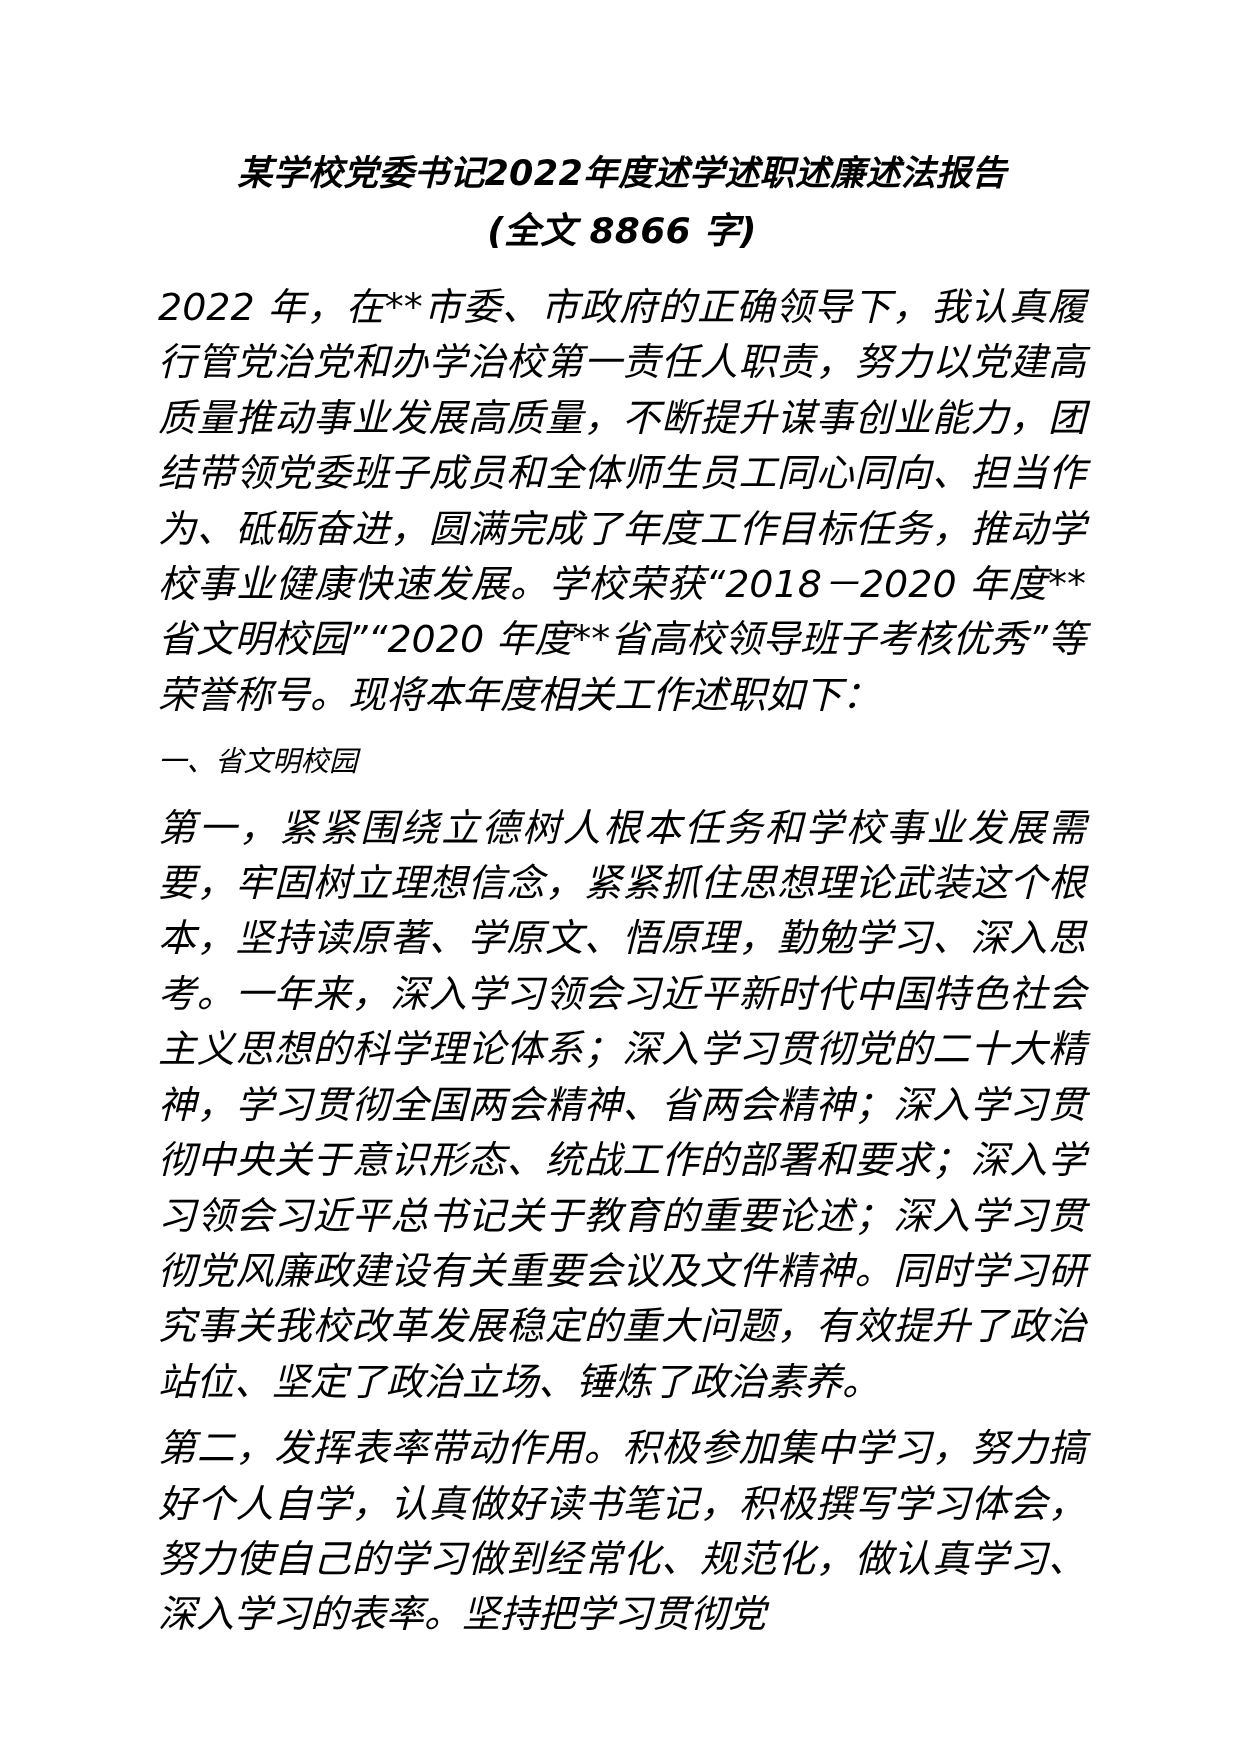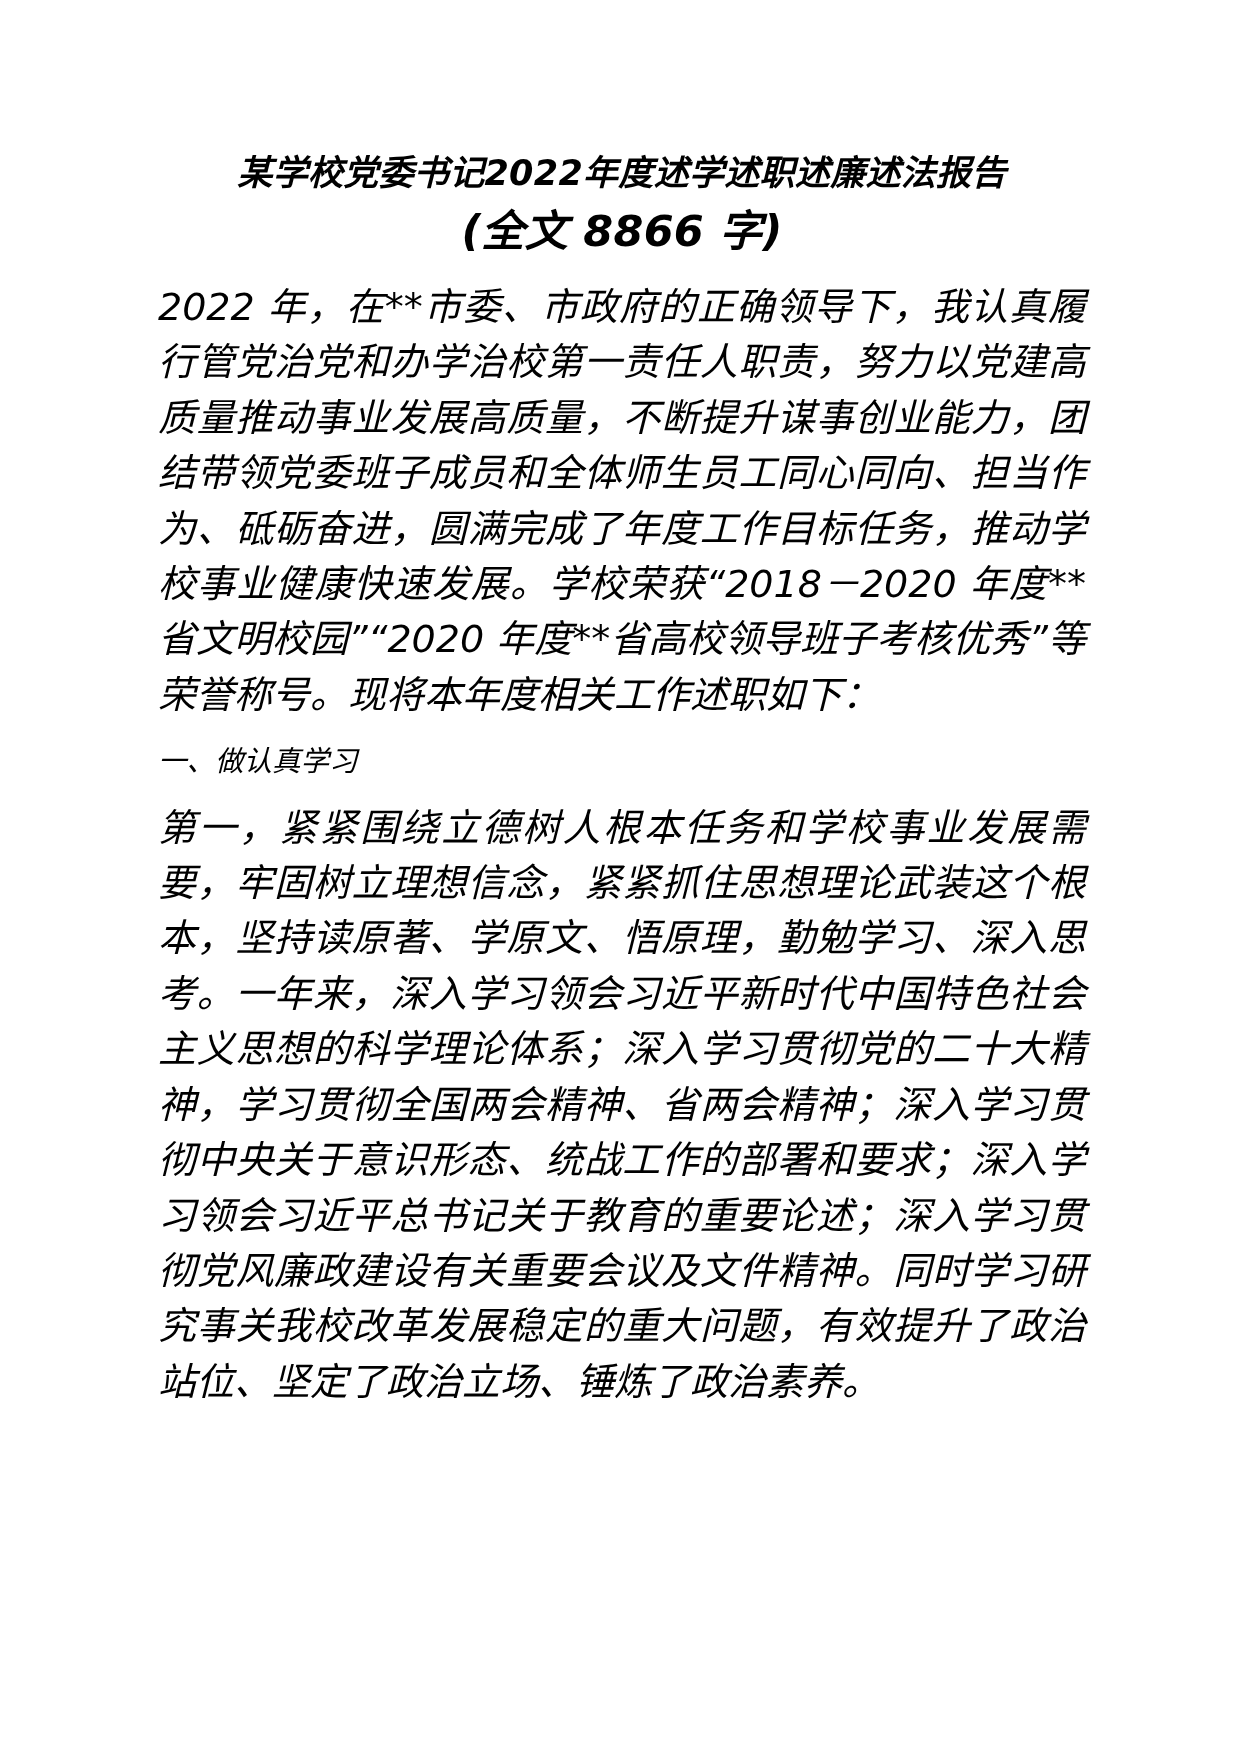--- a/index.html
+++ b/index.html
@@ -36,21 +36,21 @@
     font-size: 35px;
     line-height: 58px;
     letter-spacing: 0.3px;
     color: #000;
   }
   .doc-title .title-line {
     display: block;
     white-space: nowrap;
   }
   .title-sub {
-    font-size: 43px;
+    font-size: 36px;
   }
   .title-gap {
     height: 20px;
   }
   p.para {
     margin: 0 0 0 0;
     padding: 0;
     font-size: 38px;
     line-height: 55.4px;
     text-align: justify;
@@ -79,23 +79,24 @@
       <span class="title-line">某学校党委书记2022年度述学述职述廉述法报告</span>
       <span class="title-line title-sub">(全文 8866 字)</span>
     </h1>
 
     <div class="title-gap"></div>
 
     <p class="para"> 2022 年，在**市委、市政府的正确领导下，我认真履行管党治党和办学治校第一责任人职责，努力以党建高质量推动事业发展高质量，不断提升谋事创业能力，团结带领党委班子成员和全体师生员工同心同向、担当作为、砥砺奋进，圆满完成了年度工作目标任务，推动学校事业健康快速发展。学校荣获“2018－2020 年度**省文明校园”“2020 年度**省高校领导班子考核优秀”等荣誉称号。现将本年度相关工作述职如下：</p>
 
     <div class="spacer-sm"></div>
 
-    <p class="heading-para">一、做认真学习</p>
+    <p class="heading-para">一、省文明校园</p>
 
     <div class="spacer-sm"></div>
 
     <p class="para">第一，紧紧围绕立德树人根本任务和学校事业发展需要，牢固树立理想信念，紧紧抓住思想理论武装这个根本，坚持读原著、学原文、悟原理，勤勉学习、深入思考。一年来，深入学习领会习近平新时代中国特色社会主义思想的科学理论体系；深入学习贯彻党的二十大精神，学习贯彻全国两会精神、省两会精神；深入学习贯彻中央关于意识形态、统战工作的部署和要求；深入学习领会习近平总书记关于教育的重要论述；深入学习贯彻党风廉政建设有关重要会议及文件精神。同时学习研究事关我校改革发展稳定的重大问题，有效提升了政治站位、坚定了政治立场、锤炼了政治素养。</p>
 
     <div class="spacer-sm"></div>
 
+    <p class="para">第二，发挥表率带动作用。积极参加集中学习，努力搞好个人自学，认真做好读书笔记，积极撰写学习体会，努力使自己的学习做到经常化、规范化，做认真学习、深入学习的表率。坚持把学习贯彻党</p>
 
   </div>
 </div>
 
 </body></html>

